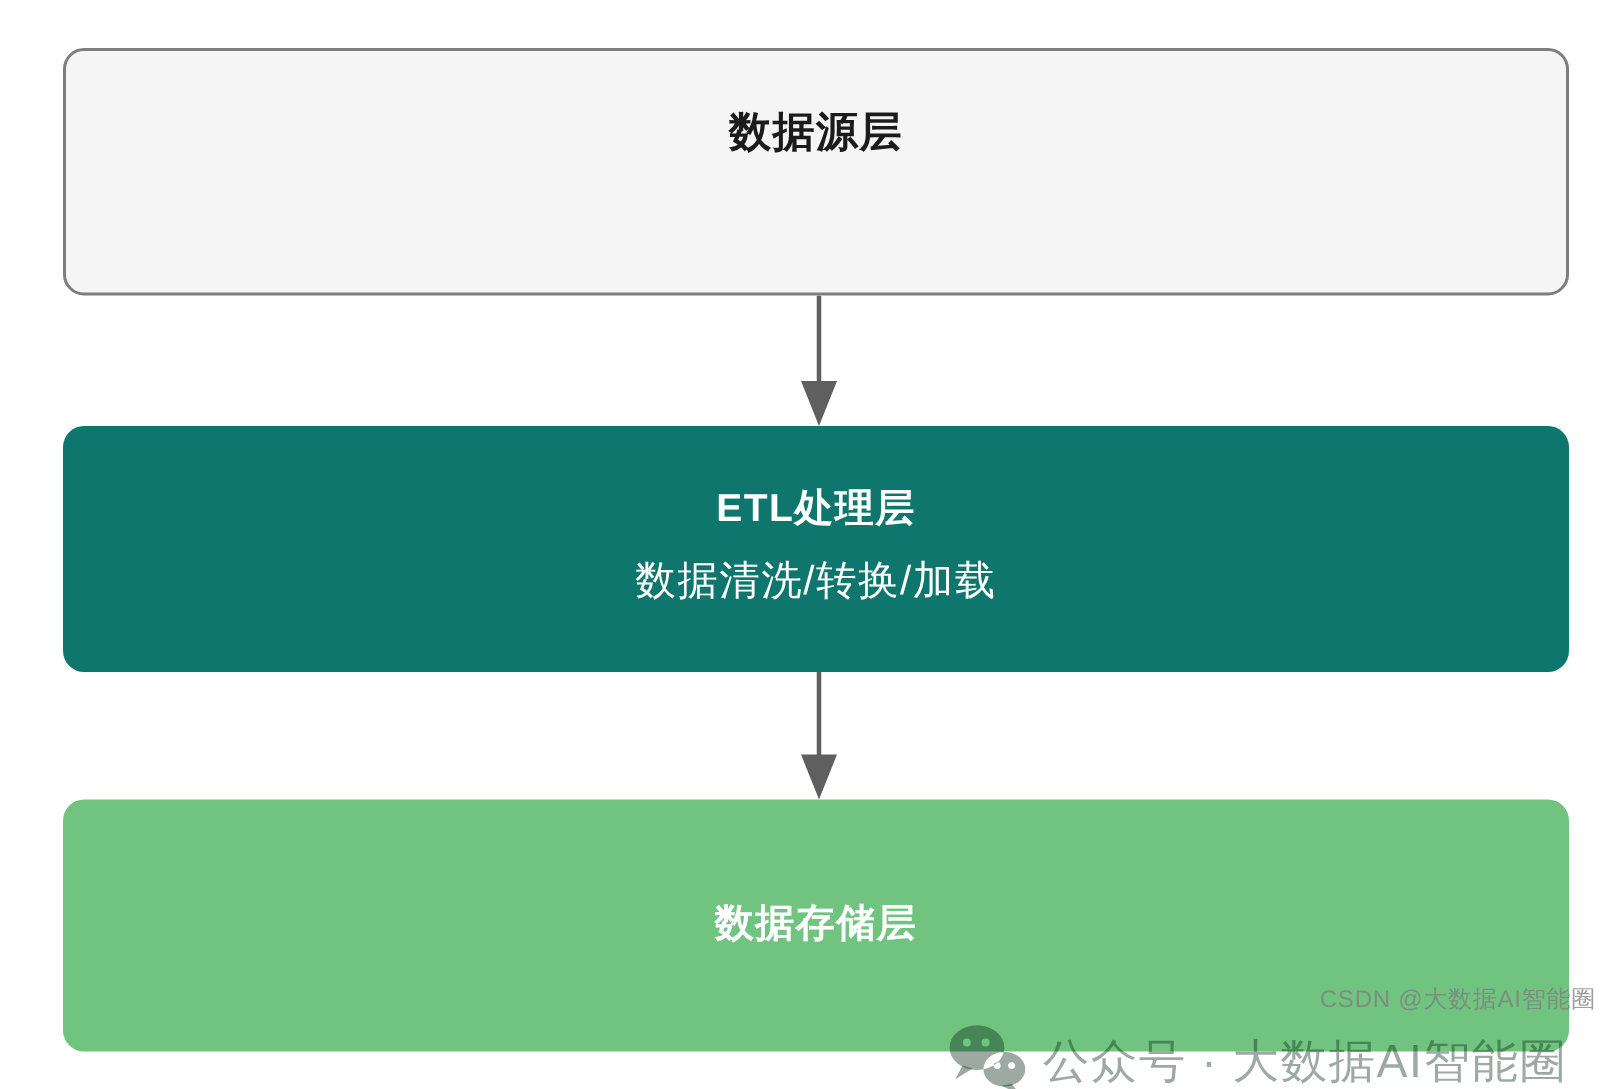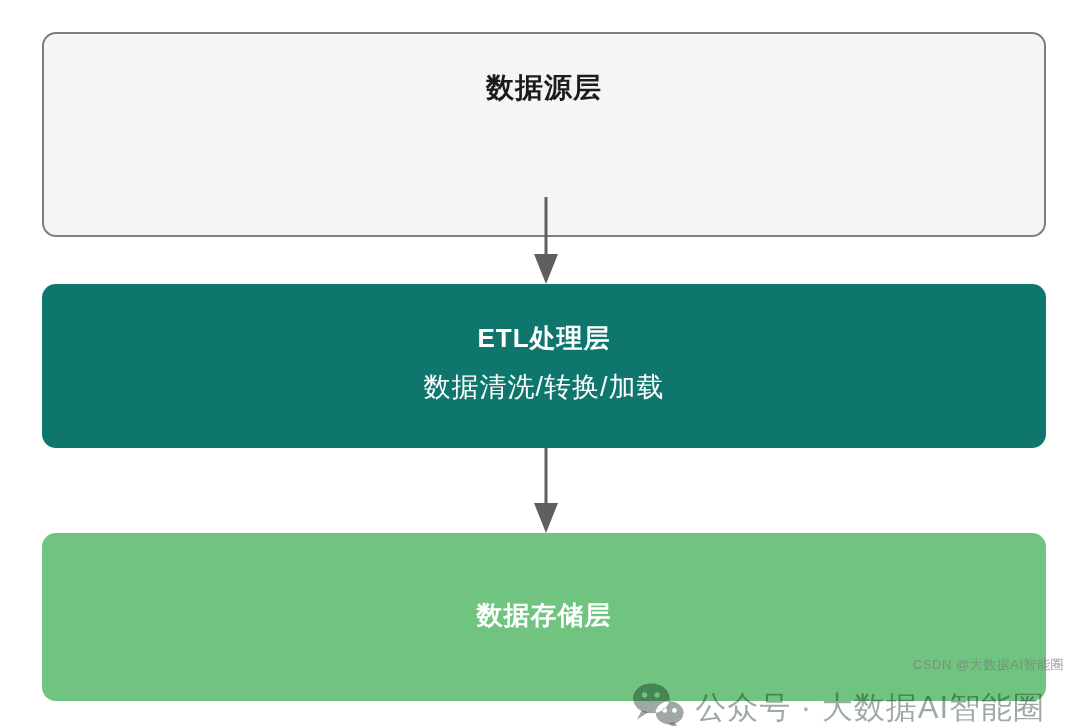--- a/index.html
+++ b/index.html
@@ -21,21 +21,21 @@
     width: 1004px;
     border-radius: 14px;
     box-sizing: border-box;
     display: flex;
     flex-direction: column;
     align-items: center;
     text-align: center;
   }
   .node-source {
     top: 32px;
-    height: 205px;
+    height: 165px;
     background: #f5f5f6;
     border: 2px solid #7e7e7e;
     justify-content: flex-start;
     padding-top: 37px;
   }
   .node-etl {
     top: 284px;
     height: 164px;
     background: #5a8cd8;
     justify-content: center;
@@ -89,21 +89,21 @@
     white-space: nowrap;
   }
   .watermark-wechat .wm-icon {
     flex: 0 0 auto;
     display: block;
   }
   .watermark-csdn {
     position: absolute;
     top: 656px;
     right: 16px;
-    font-size: 13px;
+    font-size: 16px;
     color: rgba(125, 125, 125, 0.75);
     letter-spacing: 0.5px;
     white-space: nowrap;
   }
 </style>
 </head>
 <body>
 
 <div class="canvas">
 

